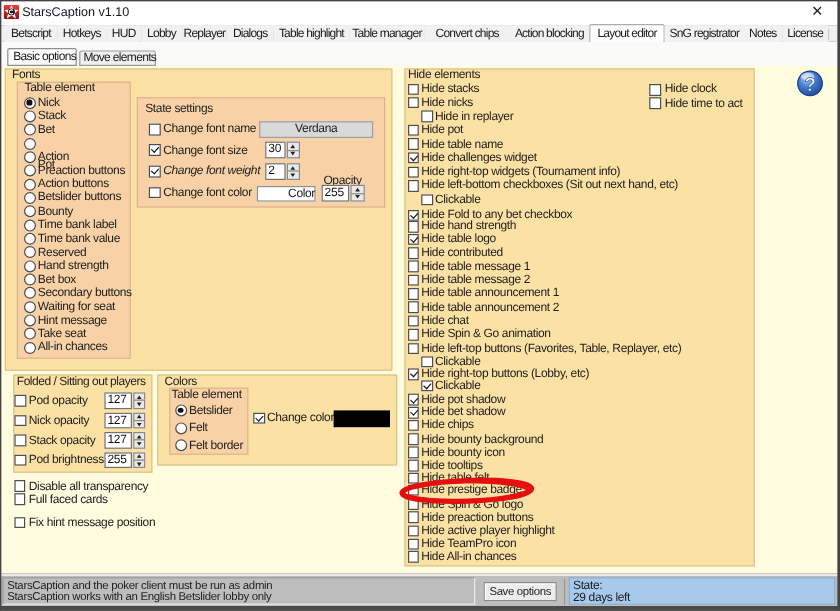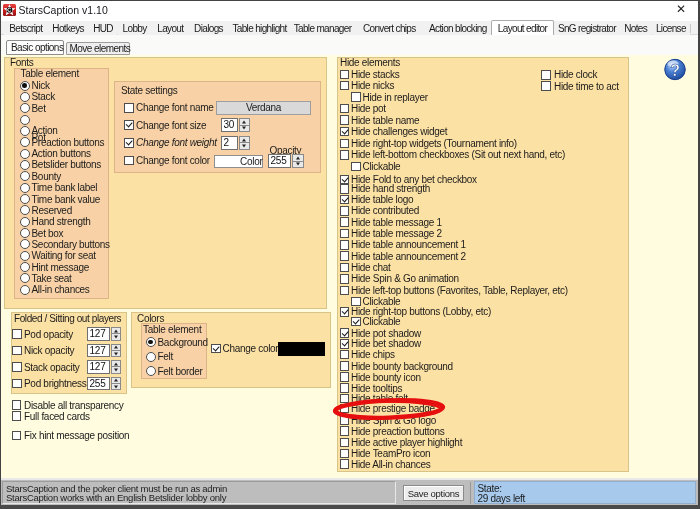--- a/index.html
+++ b/index.html
@@ -48,21 +48,21 @@
 <div class="t" style="left:18.5px;top:5.3px;font-size:10.5px;letter-spacing:0;color:#16161d">StarsCaption v1.10</div>
 <div class="t" style="left:676px;top:4px;font-size:12px;letter-spacing:0;color:#222">✕</div>
 <div class="tab1" style="left:4.0px;width:43.6px">Betscript</div>
 <div class="sep1" style="left:47.6px"></div>
 <div class="tab1" style="left:47.6px;width:41.1px">Hotkeys</div>
 <div class="sep1" style="left:88.7px"></div>
 <div class="tab1" style="left:88.7px;width:28.8px">HUD</div>
 <div class="sep1" style="left:117.5px"></div>
 <div class="tab1" style="left:117.5px;width:34.2px">Lobby</div>
 <div class="sep1" style="left:151.7px"></div>
-<div class="tab1" style="left:151.7px;width:37.3px">Layout</div>
+<div class="tab1" style="left:151.7px;width:37.3px">Replayer</div>
 <div class="sep1" style="left:189.0px"></div>
 <div class="tab1" style="left:189.0px;width:39.0px">Dialogs</div>
 <div class="sep1" style="left:228.0px"></div>
 <div class="tab1" style="left:228.0px;width:63.0px">Table highlight</div>
 <div class="sep1" style="left:291.0px"></div>
 <div class="tab1" style="left:291.0px;width:63.0px">Table manager</div>
 <div class="sep1" style="left:354.0px"></div>
 <div class="tab1" style="left:354.0px;width:70.6px">Convert chips</div>
 <div class="sep1" style="left:424.6px"></div>
 <div class="tab1" style="left:424.6px;width:66.5px">Action blocking</div>
@@ -206,21 +206,21 @@
     </div>
     <div class="sb">
       <i class="dn"></i>
     </div>
   </div>
 <div class="panel" style="left:131px;top:312px;width:200px;height:76px;background:#fce1a4;border:1px solid #d8c489"></div>
 <div class="t" style="left:137px;top:312.5px;">Colors</div>
 <div class="panel" style="left:140.5px;top:322.5px;width:66px;height:56.5px;background:#f8d2a6;border:1px solid #ddb488"></div>
 <div class="t" style="left:143px;top:323.5px;">Table element</div>
 <div class="rd sel" style="left:145.5px;top:337.0px;width:10px;height:10px"></div>
-<div class="t" style="left:157.5px;top:336.5px;">Background</div>
+<div class="t" style="left:157.5px;top:336.5px;">Betslider</div>
 <div class="rd" style="left:145.5px;top:351.5px;width:10px;height:10px"></div>
 <div class="t" style="left:157.5px;top:351.0px;">Felt</div>
 <div class="rd" style="left:145.5px;top:366.0px;width:10px;height:10px"></div>
 <div class="t" style="left:157.5px;top:365.5px;">Felt border</div>
 <div class="cb ck" style="left:211px;top:343.8px;width:9.5px;height:9.5px"></div>
 <div class="t" style="left:222.5px;top:343.0px;">Change color</div>
 <div class="panel" style="left:278px;top:341.5px;width:46.5px;height:14px;background:#000"></div>
 <div class="cb" style="left:11.8px;top:400.2px;width:9.5px;height:9.5px"></div>
 <div class="t" style="left:24px;top:399.5px;">Disable all transparency</div>
 <div class="cb" style="left:11.8px;top:411.2px;width:9.5px;height:9.5px"></div>

